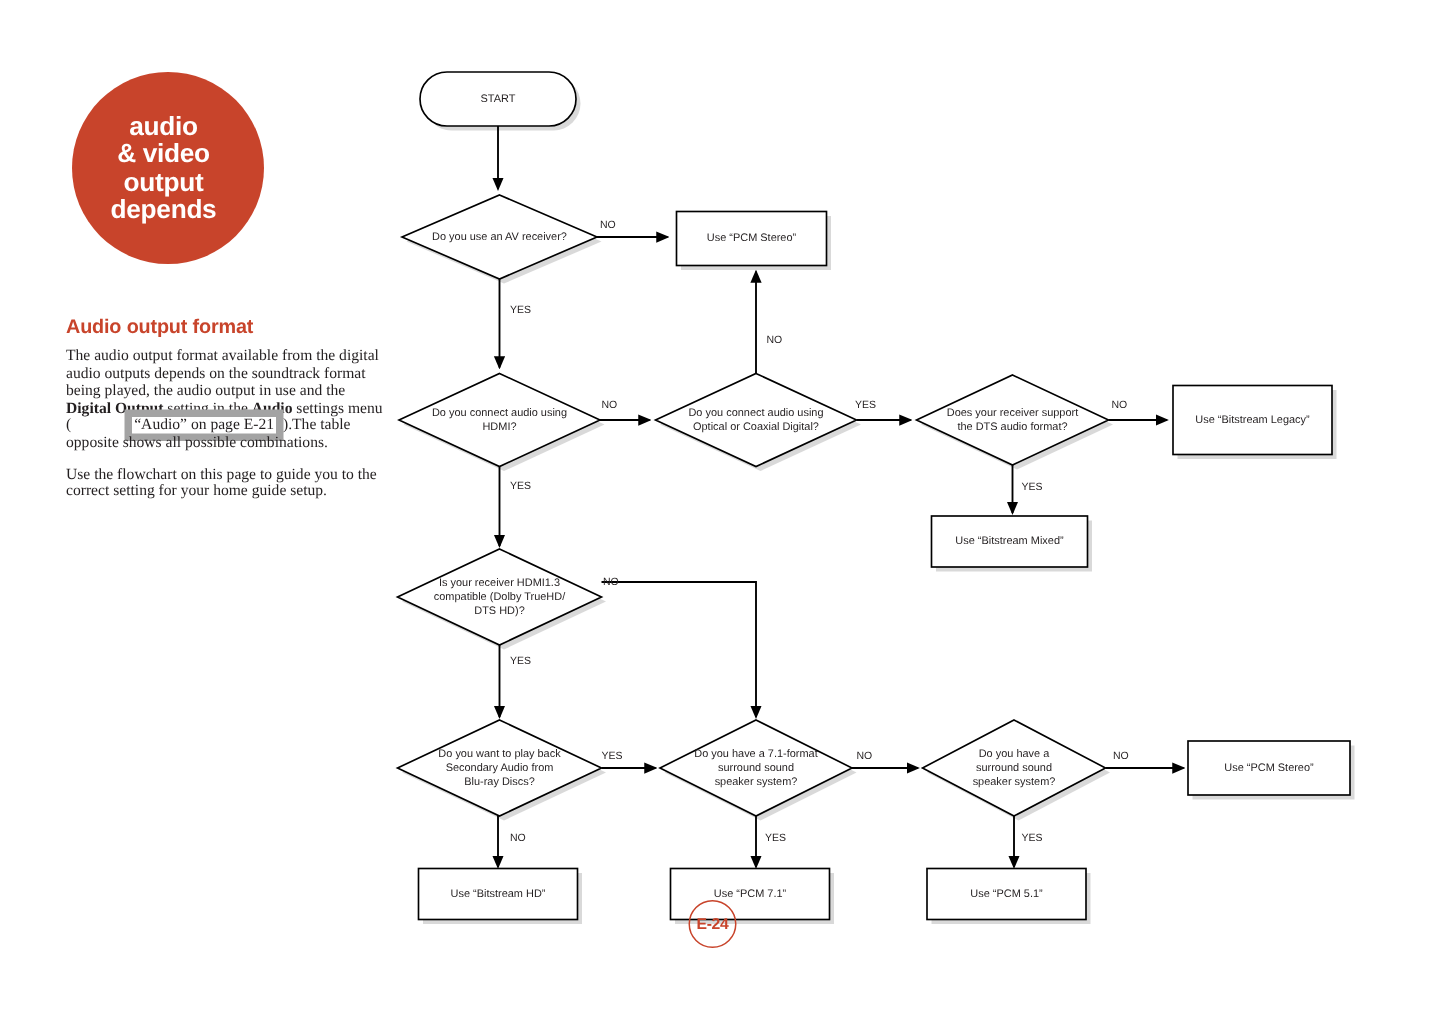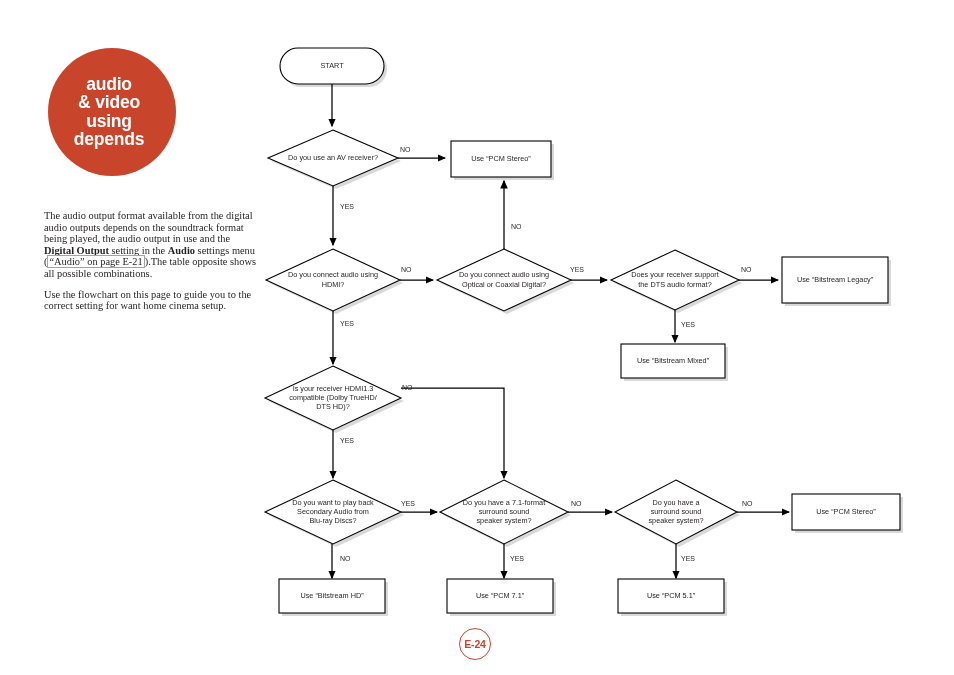--- a/index.html
+++ b/index.html
@@ -67,24 +67,25 @@
     font-size: 10.4px;
     line-height: 11.6px;
     color: #231f20;
     margin: 0 0 9px 0;
     text-align: left;
   }
   .body-para:last-child { margin-bottom: 0; }
   .bold-italic { font-weight: bold; }
   .bold { font-weight: bold; }
   .xref-box {
-    border: 1px solid #a3a3a3;
+    border: 5px solid #a3a3a3;
     padding: 0 1px;
     display: inline;
     line-height: 11.6px;
+    margin-left: 36px;
   }
 
   
   #flow-svg {
     position: absolute;
     left: 0;
     top: 0;
     width: 954px;
     height: 675px;
   }
@@ -111,21 +112,21 @@
     font-size: 7px;
     fill: #231f20;
     text-anchor: start;
     dominant-baseline: middle;
   }
 
   
   #page-number-badge {
     position: absolute;
     left: 459px;
-    top: 628px;
+    top: 600px;
     width: 32px;
     height: 32px;
     border-radius: 50%;
     border: 1.6px solid #C8442B;
     display: flex;
     align-items: center;
     justify-content: center;
     box-sizing: border-box;
   }
   #page-number-badge span {
@@ -138,28 +139,29 @@
 </style>
 </head>
 <body>
 
 <div id="page">
 
   <div id="brand-circle">
     <div class="brand-lines">
       <div>audio</div>
       <div>&amp; video</div>
-      <div>using</div>
+      <div>output</div>
       <div>depends</div>
     </div>
   </div>
 
   <div id="left-col">
+    <h2 id="section-heading">Audio output format</h2>
     <p class="body-para"><span>The audio output format available from the digital audio outputs depends on the soundtrack format being played, the audio output in use and the </span><span class="bold-italic">Digital Output</span><span> setting in the </span><span class="bold">Audio</span><span> settings menu (</span><span class="xref-box">“Audio” on page E-21</span><span>).The table opposite shows all possible combinations.</span></p>
-    <p class="body-para">Use the flowchart on this page to guide you to the correct setting for want home cinema setup.</p>
+    <p class="body-para">Use the flowchart on this page to guide you to the correct setting for your home guide setup.</p>
   </div>
 
   <svg id="flow-svg" viewBox="0 0 954 675">
     <defs>
       <marker id="arrow-r" markerWidth="7" markerHeight="7" refX="6" refY="3" orient="auto" markerUnits="strokeWidth">
         <path d="M0,0 L7,3 L0,6 z" fill="#000000"></path>
       </marker>
     </defs>
     <g id="flow-shadows">
         <rect x="283" y="51" width="104" height="36" rx="18" ry="18" class="node-shadow"></rect>

